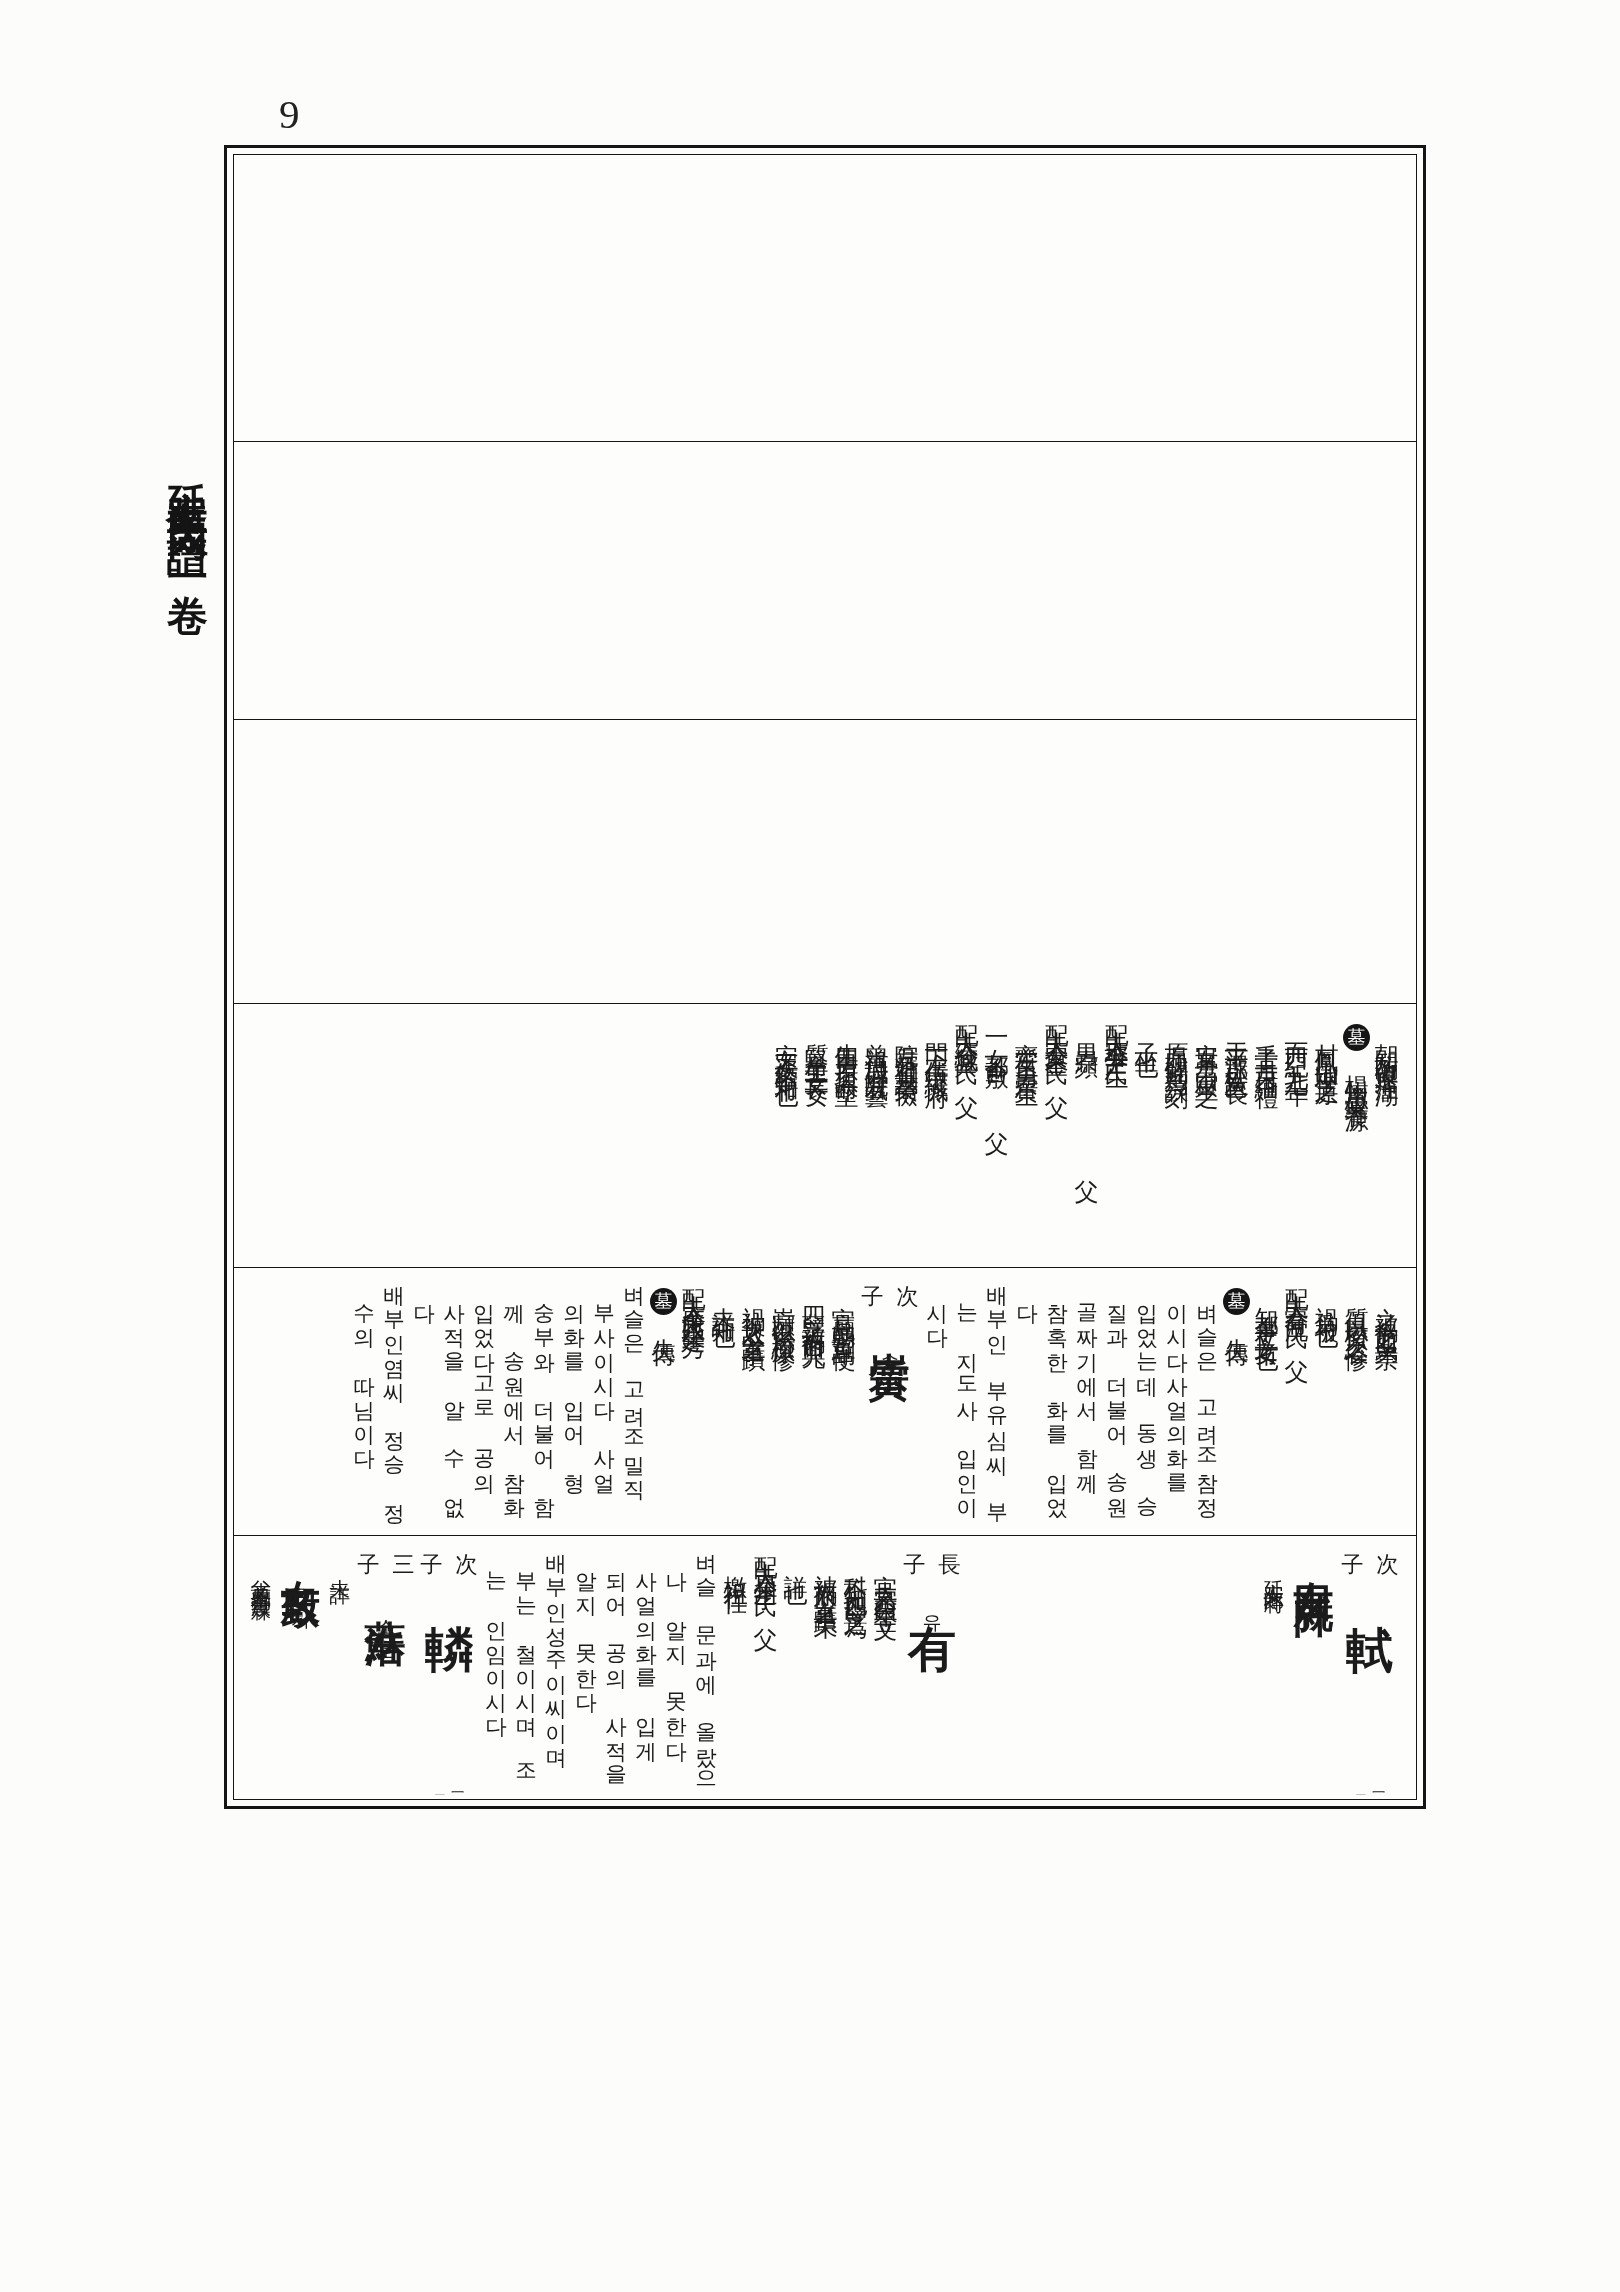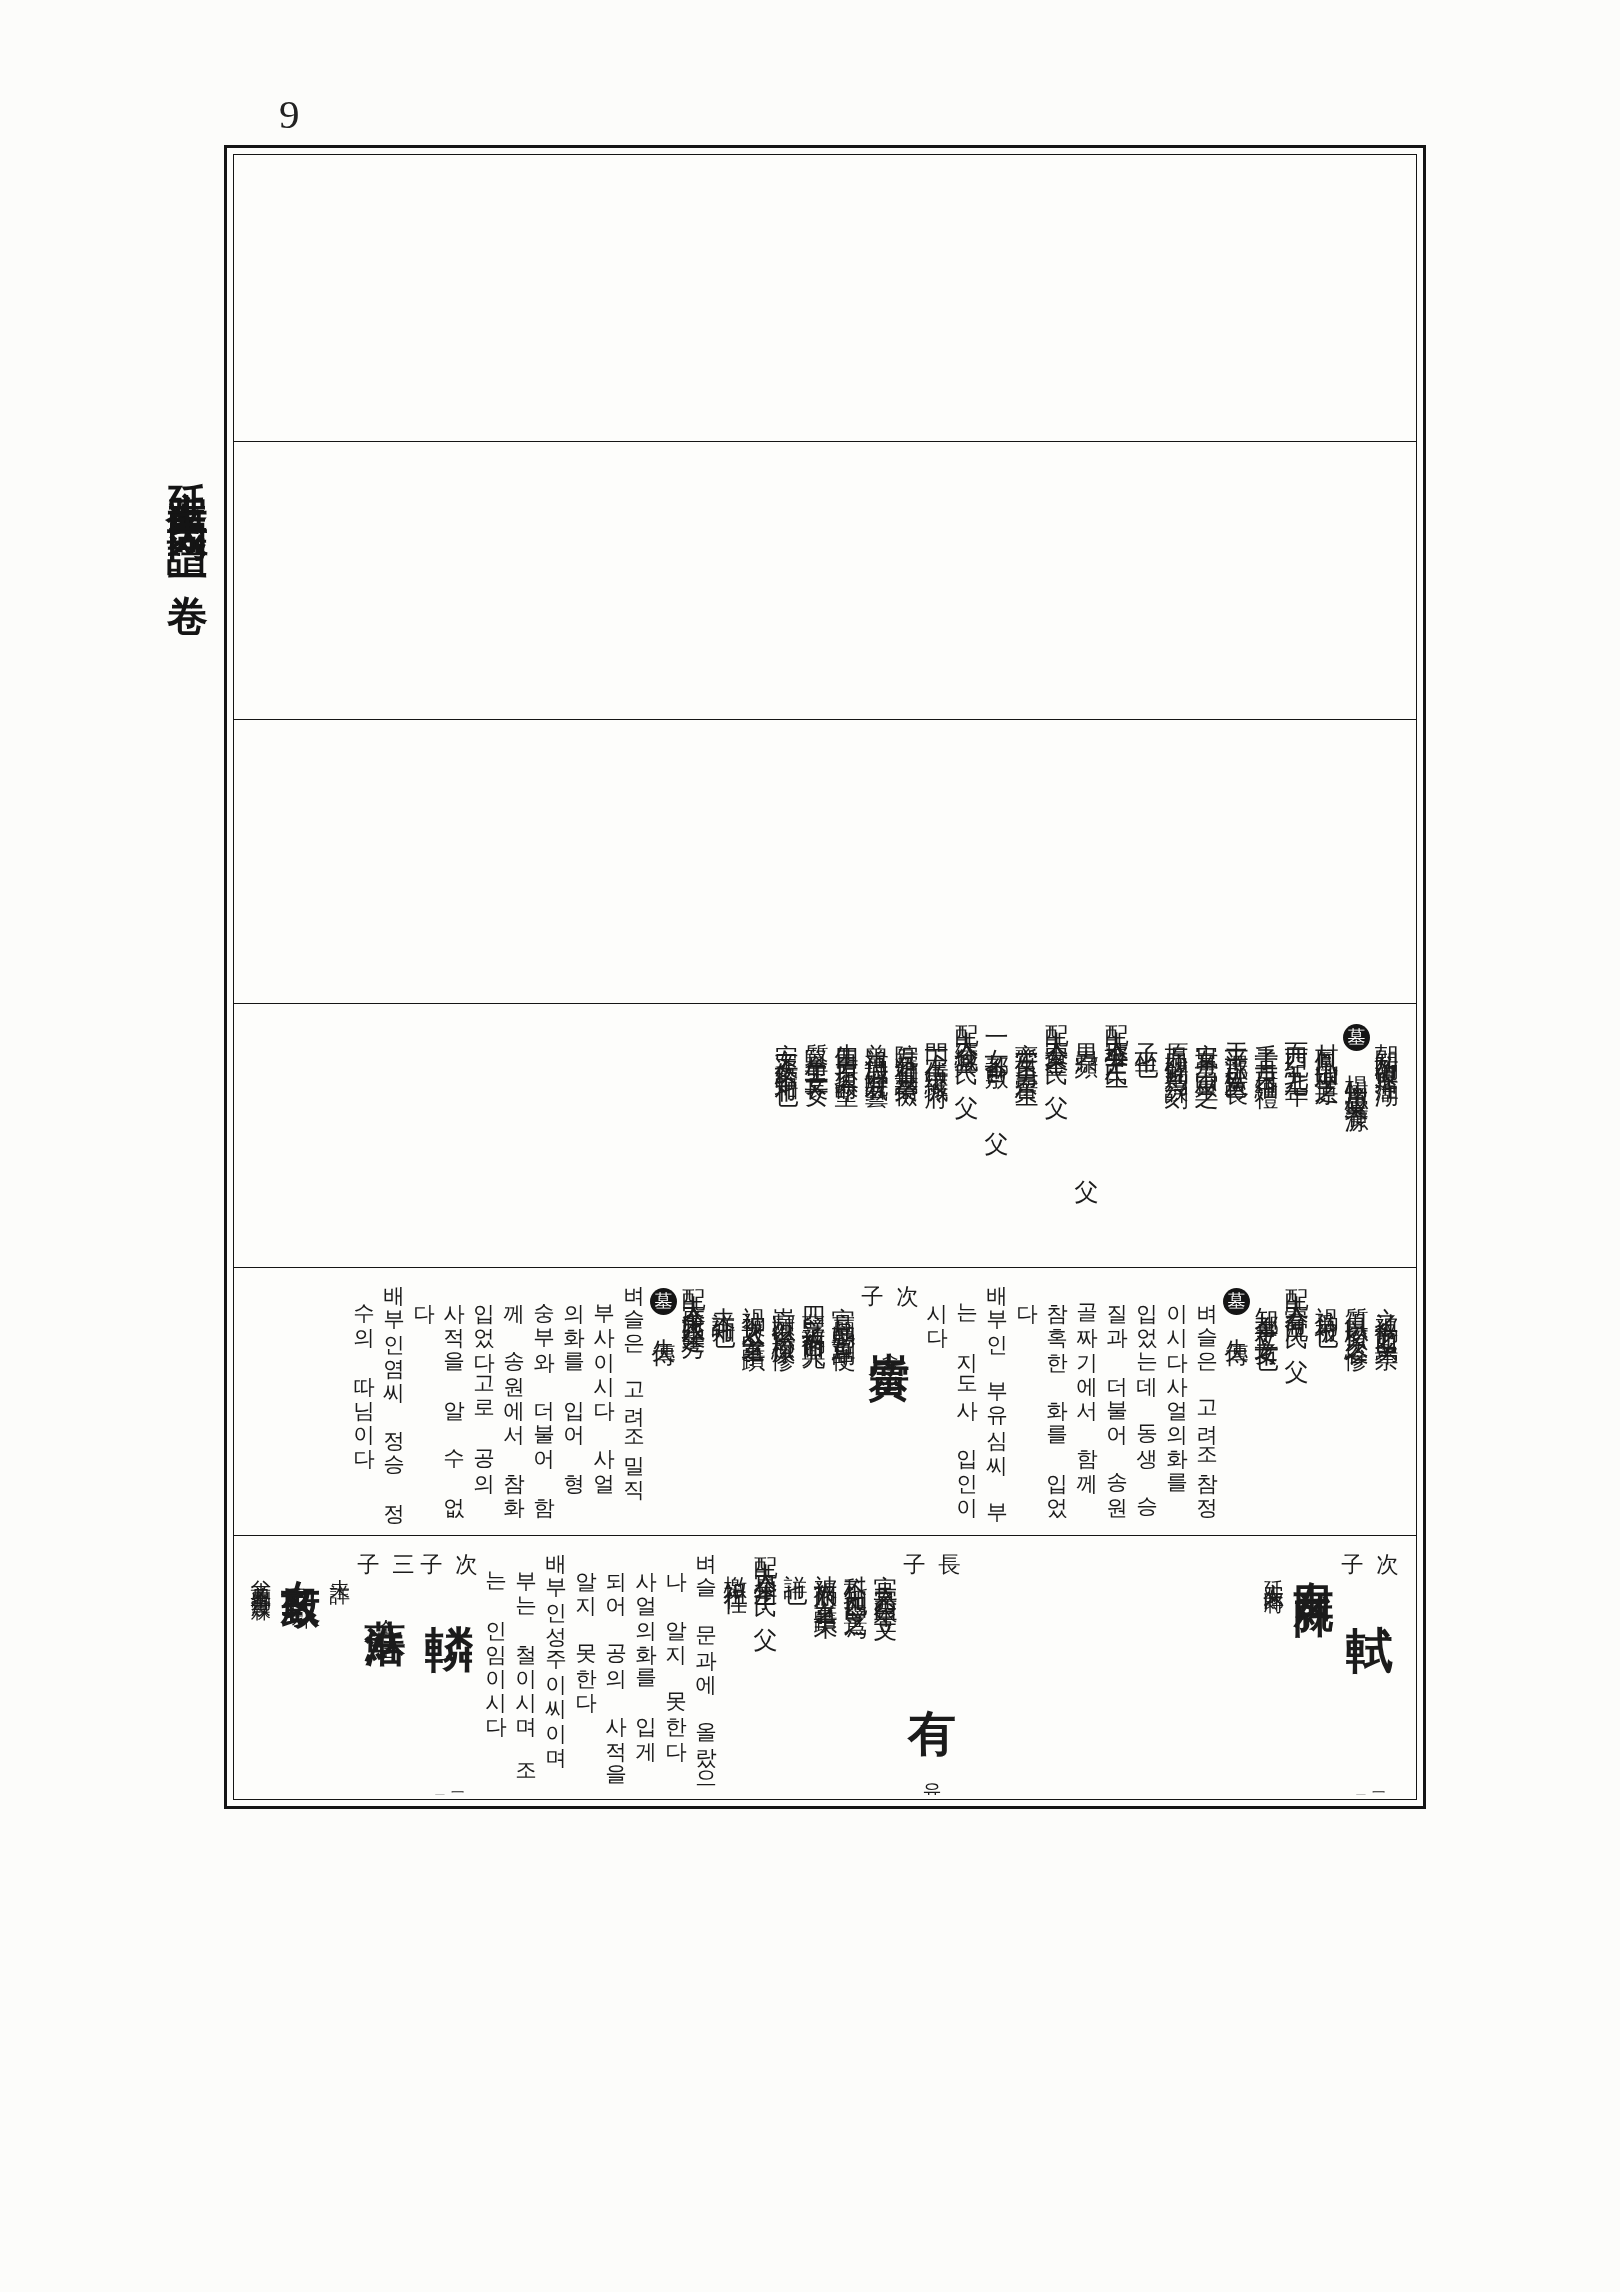--- a/index.html
+++ b/index.html
@@ -269,21 +269,21 @@
             <span class="vtext">二四</span>
           </div>
         </div>
         <div class="entry" style="width: 50px;">
           <div class="entry-name nm4">女田就阡</div>
         </div>
         <div class="col note">
           <span class="vtext">延安人郎將</span>
         </div>
         <div class="gapcol" style="width: 296px;"></div>
-        <div class="entry" style="width: 63px; justify-content: space-between;">
+        <div class="entry" style="width: 63px;">
           <div class="entry-labels">長子</div>
           <div class="entry-name nm1">有</div>
           <div class="entry-reading">유</div>
         </div>
         <div class="col">
           <span class="vtext">官太宗乙酉年登文</span>
         </div>
         <div class="col">
           <span class="vtext">科不知也四孽之爲</span>
         </div>

